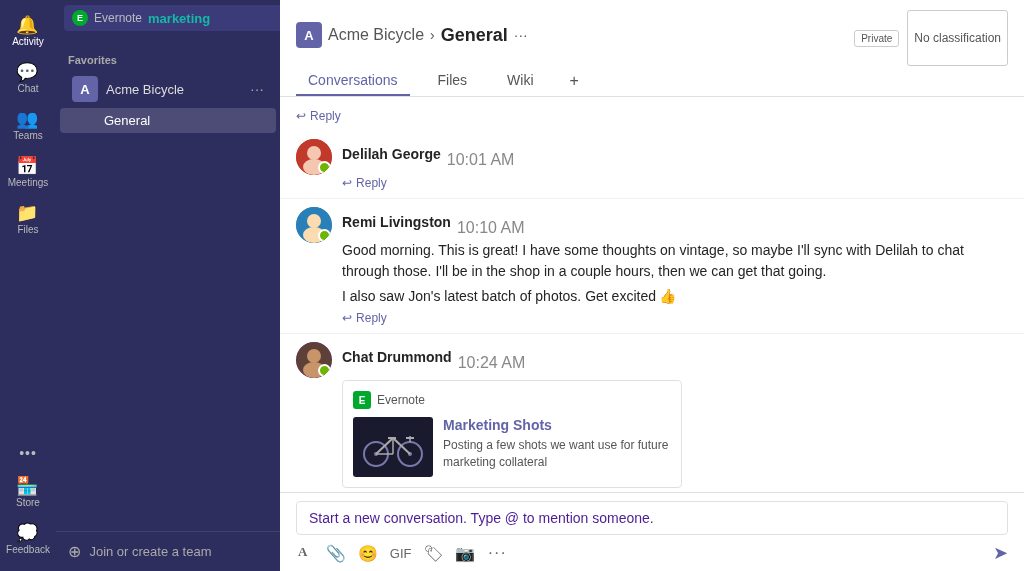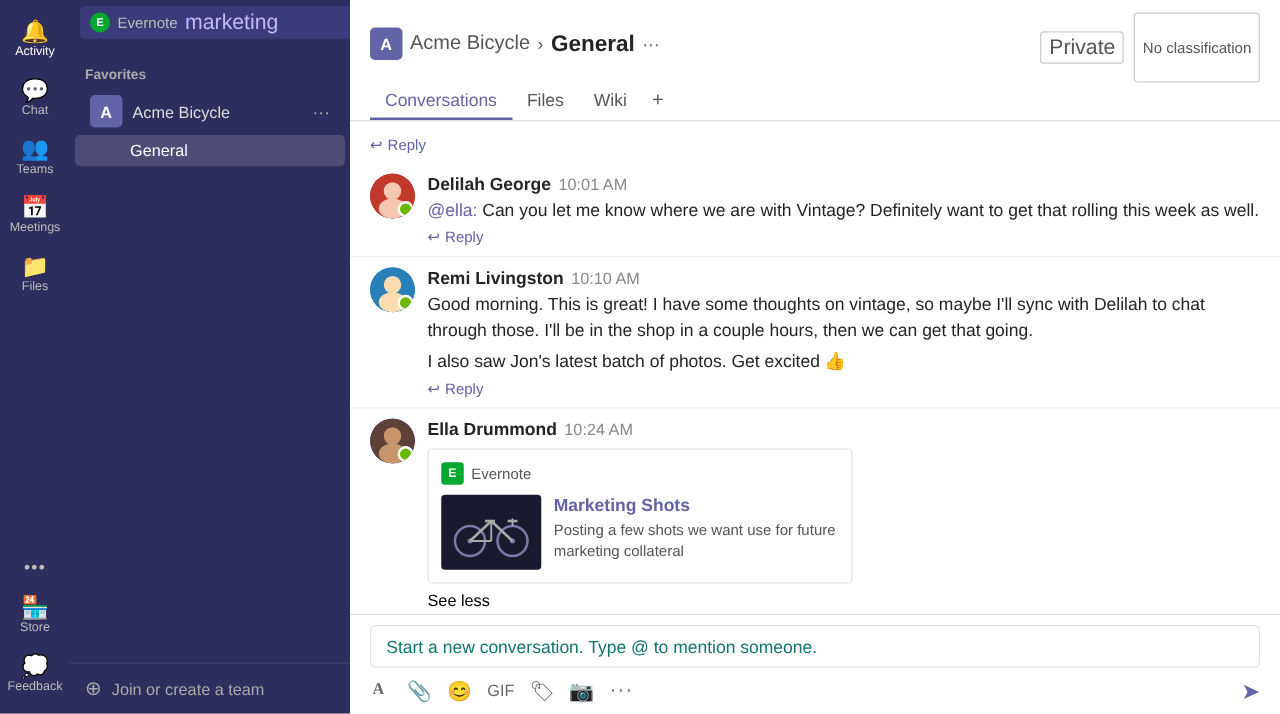--- a/index.html
+++ b/index.html
@@ -130,23 +130,24 @@
       display: flex;
       align-items: center;
       padding: 0 8px;
       height: 26px;
       gap: 6px;
     }
     .search-bar input {
       background: transparent;
       border: none;
       outline: none;
-      color: #c4b5fd;
-      font-size: 17px;
+      color: #14b8a6;
+      font-size: 13px;
       flex: 1;
+      font-weight: bold;
     }
     .search-bar input::placeholder { color: #bbb; }
     .search-evernote-icon {
       width: 16px;
       height: 16px;
       background: #00a82d;
       border-radius: 50%;
       display: flex;
       align-items: center;
       justify-content: center;
@@ -204,21 +205,21 @@
       color: #555;
       margin-bottom: 0;
     }
     .channel-header-right {
       display: flex;
       align-items: center;
       justify-content: space-between;
     }
     .channel-tabs {
       display: flex;
-      gap: 0;
+      gap: 16px;
       align-items: flex-end;
     }
     .tab {
       padding: 6px 12px;
       font-size: 14px;
       cursor: pointer;
       color: #555;
       border-bottom: 2px solid transparent;
     }
     .tab.active { color: #6264a7; border-bottom: 2px solid #6264a7; font-weight: 500; }
@@ -261,21 +262,21 @@
       right: 1px;
       width: 9px;
       height: 9px;
       background: #6bb700;
       border-radius: 50%;
       border: 2px solid #fff;
     }
     .message-body { flex: 1; }
     .message-header { display: flex; align-items: center; gap: 6px; margin-bottom: 3px; }
     .message-sender { font-size: 14px; font-weight: 600; color: #252424; }
-    .message-time { font-size: 13px; color: #888; }
+    .message-time { font-size: 16px; color: #888; margin-top: 12px; }
     .message-text { font-size: 14px; color: #252424; line-height: 1.5; }
     .message-text .mention { color: #6264a7; font-weight: 500; }
 
     
     .evernote-card {
       border: 1px solid #e0e0e0;
       border-radius: 4px;
       padding: 10px;
       margin-top: 8px;
       max-width: 340px;
@@ -443,21 +444,21 @@
       <div class="channel-title-row">
         <div class="channel-team-avatar">
           <span>A</span>
         </div>
         <span class="channel-team-name">Acme Bicycle</span>
         <span class="channel-arrow">›</span>
         <span class="channel-name">General</span>
         <span class="channel-more">···</span>
       </div>
       <div class="channel-meta-row">
-        <span style="border:1px solid #ccc;padding:2px 6px;border-radius:3px;font-size:17px;">Private</span>
+        <span style="border:1px solid #ccc;padding:2px 6px;border-radius:3px;font-size:10px;">Private</span>
         <span style="border:1px solid #ccc;padding:20px 6px;border-radius:3px;font-size:12px;">No classification</span>
       </div>
     </div>
     <div class="channel-tabs">
       <div class="tab active">Conversations</div>
       <div class="tab">Files</div>
       <div class="tab">Wiki</div>
       <div class="tab-add">+</div>
     </div>
   </div>
@@ -475,24 +476,20 @@
           <circle cx="18" cy="18" r="18" fill="#c0392b"></circle>
           <circle cx="18" cy="14" r="7" fill="#f5c6b0"></circle>
           <ellipse cx="18" cy="28" rx="11" ry="8" fill="#f5c6b0"></ellipse>
         </svg>
       </div>
       <div class="message-body">
         <div class="message-header">
           <span class="message-sender">Delilah George</span>
           <span class="message-time">10:01 AM</span>
         </div>
-        <div class="message-text">
-          <span class="mention">@ella:</span>
-          <span> Can you let me know where we are with Vintage? Definitely want to get that rolling this week as well.</span>
-        </div>
         <div class="reply-link" style="padding:4px 0 0 0;">
           <span>↩</span>
           <span>Reply</span>
         </div>
       </div>
     </div>
 
     <div class="message-group">
       <div class="avatar green-dot avatar-remi">
         <svg width="36" height="36" viewBox="0 0 36 36">
@@ -518,21 +515,21 @@
     <div class="message-group">
       <div class="avatar green-dot avatar-ella">
         <svg width="36" height="36" viewBox="0 0 36 36">
           <circle cx="18" cy="18" r="18" fill="#5d4037"></circle>
           <circle cx="18" cy="14" r="7" fill="#c8956b"></circle>
           <ellipse cx="18" cy="28" rx="11" ry="8" fill="#c8956b"></ellipse>
         </svg>
       </div>
       <div class="message-body">
         <div class="message-header">
-          <span class="message-sender">Ella Drummond</span>
+          <span class="message-sender">Chat Drummond</span>
           <span class="message-time">10:24 AM</span>
         </div>
 
         <div class="evernote-card">
           <div class="evernote-card-header">
             <div class="evernote-logo">E</div>
             <span class="evernote-label">Evernote</span>
           </div>
           <div class="evernote-card-body">
             <div class="evernote-thumbnail">
@@ -562,21 +559,21 @@
             </div>
           </div>
         </div>
         <a class="see-less">See less</a>
       </div>
     </div>
   </div>
 
   <div class="input-area">
     <div class="message-input">
-      <span style="color:#0f766e;">Start a new conversation. Type @ to mention someone.</span>
+      <span style="color:#4c1d95;">Start a new conversation. Type @ to mention someone.</span>
     </div>
     <div class="input-toolbar">
       <span class="input-tool">
         <svg width="16" height="16" viewBox="0 0 16 16">
             <text x="0" y="13" font-size="13" fill="#666" font-family="serif" font-weight="bold">A</text>
           </svg>
       </span>
       <span class="input-tool">📎</span>
       <span class="input-tool">😊</span>
       <span class="input-tool" style="font-size:13px;font-weight:normal;color:#666;">GIF</span>

